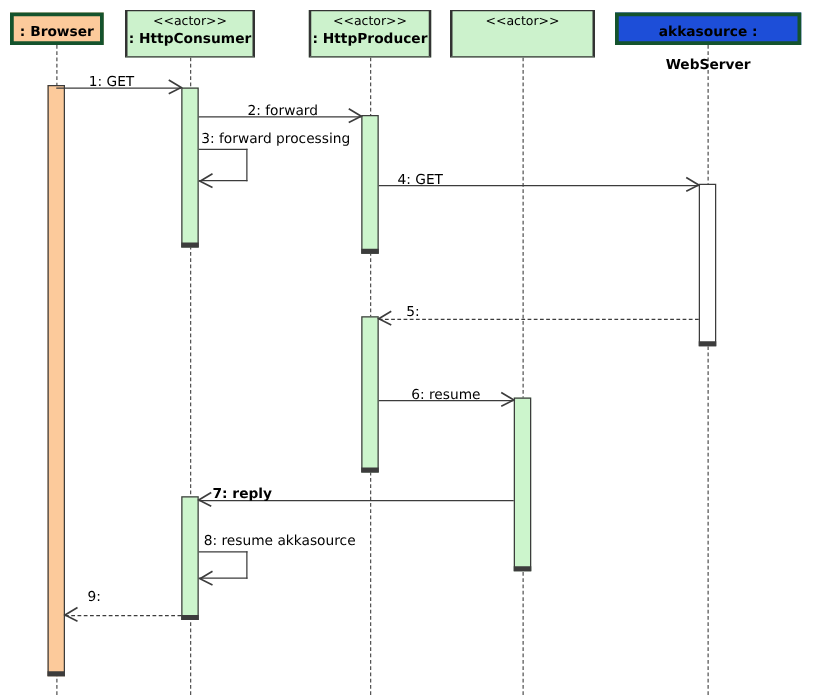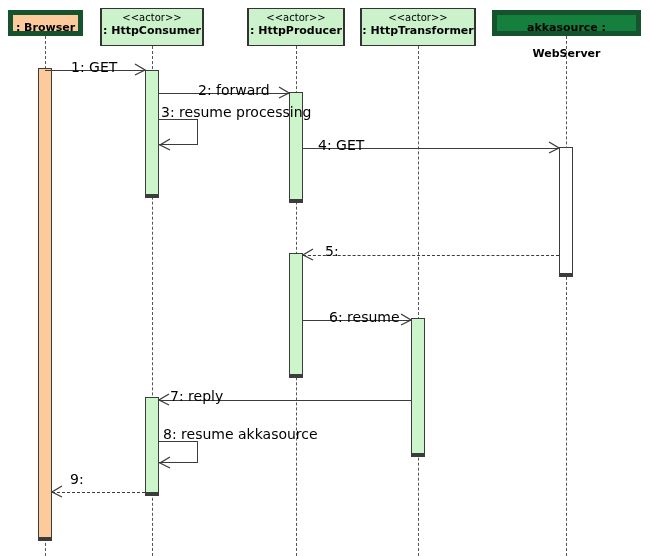--- a/index.html
+++ b/index.html
@@ -15,26 +15,26 @@
     position: relative;
     width: 650px;
     height: 556px;
     background: #ffffff;
     overflow: hidden;
   }
   
   .participant {
     position: absolute;
     box-sizing: border-box;
-    border: 5px solid #14532d;
+    border: 3px solid #14532d;
     text-align: center;
     line-height: 1.15;
   }
   .participant.plain {
-    background: #15803d;
+    background: #1d4ed8;
   }
   .participant.browser {
     background: #FCCA9B;
   }
   .participant.actor {
     background: #CCF2CC;
     border: 1px solid #333333;
     box-shadow: inset 2px 0 0 -1px #333333, inset -2px 0 0 -1px #333333;
   }
   .participant .stereotype {
@@ -89,21 +89,21 @@
     border-top: 1px dashed #3c3c3c;
   }
   .arrowhead {
     position: absolute;
     width: 0; height: 0;
     font-size: 0; line-height: 0;
   }
   .arrowhead svg { display: block; overflow: visible; }
   .msg-label {
     position: absolute;
-    font-size: 14px;
+    font-size: 11px;
     color: #000000;
     white-space: nowrap;
   }
   
   .selfcall {
     position: absolute;
     box-sizing: border-box;
     border-top: 1px solid #3c3c3c;
     border-right: 1px solid #3c3c3c;
     border-bottom: 1px solid #3c3c3c;
@@ -143,21 +143,21 @@
           <path d="M 0 0 L 10 6 L 0 11" fill="none" stroke="#3c3c3c" stroke-width="1.3"></path>
         </svg>
       </div>
       <div class="msg-label" style="left: 198px; top: 82px; text-align: center;">2: forward</div>
       <div class="selfcall" style="left: 159px; top: 119px; width: 39px; height: 26px;"></div>
       <div class="arrowhead" style="left: 159px; top: 139px;">
         <svg width="12" height="12" viewBox="0 0 12 12">
           <path d="M 11 0 L 1 6 L 11 11" fill="none" stroke="#3c3c3c" stroke-width="1.3"></path>
         </svg>
       </div>
-      <div class="msg-label" style="left: 161px; top: 104px;">3: resume processing</div>
+      <div class="msg-label" style="left: 161px; top: 104px;">3: forward processing</div>
       <div class="msg-line" style="left: 303px; top: 148px; width: 256px;"></div>
       <div class="arrowhead" style="left: 549px; top: 142px;">
         <svg width="12" height="12" viewBox="0 0 12 12">
           <path d="M 0 0 L 10 6 L 0 11" fill="none" stroke="#3c3c3c" stroke-width="1.3"></path>
         </svg>
       </div>
       <div class="msg-label" style="left: 318px; top: 137px;">4: GET</div>
       <div class="msg-line dashed" style="left: 303px; top: 255px; width: 256px;"></div>
       <div class="arrowhead" style="left: 302px; top: 249px;">
         <svg width="12" height="12" viewBox="0 0 12 12">
@@ -171,21 +171,21 @@
           <path d="M 0 0 L 10 6 L 0 11" fill="none" stroke="#3c3c3c" stroke-width="1.3"></path>
         </svg>
       </div>
       <div class="msg-label" style="left: 329px; top: 309px;">6: resume</div>
       <div class="msg-line" style="left: 159px; top: 400px; width: 252px;"></div>
       <div class="arrowhead" style="left: 158px; top: 394px;">
         <svg width="12" height="12" viewBox="0 0 12 12">
           <path d="M 11 0 L 1 6 L 11 11" fill="none" stroke="#3c3c3c" stroke-width="1.3"></path>
         </svg>
       </div>
-      <div class="msg-label" style="left: 170px; top: 388px;">7: reply</div>
+      <div class="msg-label" style="left: 170px; top: 388px; font-weight: bold;">7: reply</div>
       <div class="selfcall" style="left: 159px; top: 441px; width: 39px; height: 22px;"></div>
       <div class="arrowhead" style="left: 159px; top: 457px;">
         <svg width="12" height="12" viewBox="0 0 12 12">
           <path d="M 11 0 L 1 6 L 11 11" fill="none" stroke="#3c3c3c" stroke-width="1.3"></path>
         </svg>
       </div>
       <div class="msg-label" style="left: 163px; top: 426px;">8: resume akkasource</div>
       <div class="msg-line dashed" style="left: 52px; top: 492px; width: 93px;"></div>
       <div class="arrowhead" style="left: 51px; top: 486px;">
         <svg width="12" height="12" viewBox="0 0 12 12">
@@ -201,19 +201,18 @@
       <div class="participant actor" style="left: 100px; top: 8px; width: 104px; height: 38px;">
         <span class="stereotype">&lt;&lt;actor&gt;&gt;</span>
         <span class="pname">: HttpConsumer</span>
       </div>
       <div class="participant actor" style="left: 247px; top: 8px; width: 98px; height: 38px;">
         <span class="stereotype">&lt;&lt;actor&gt;&gt;</span>
         <span class="pname">: HttpProducer</span>
       </div>
       <div class="participant actor" style="left: 360px; top: 8px; width: 116px; height: 38px;">
         <span class="stereotype">&lt;&lt;actor&gt;&gt;</span>
-        <span class="pname">: HttpTransformer</span>
       </div>
       <div class="participant plain" style="left: 492px; top: 10px; width: 149px; height: 26px;">
         <span class="pname" style="line-height: 26px;">akkasource : WebServer</span>
       </div>
     </div>
 </div>
 
 </body></html>

